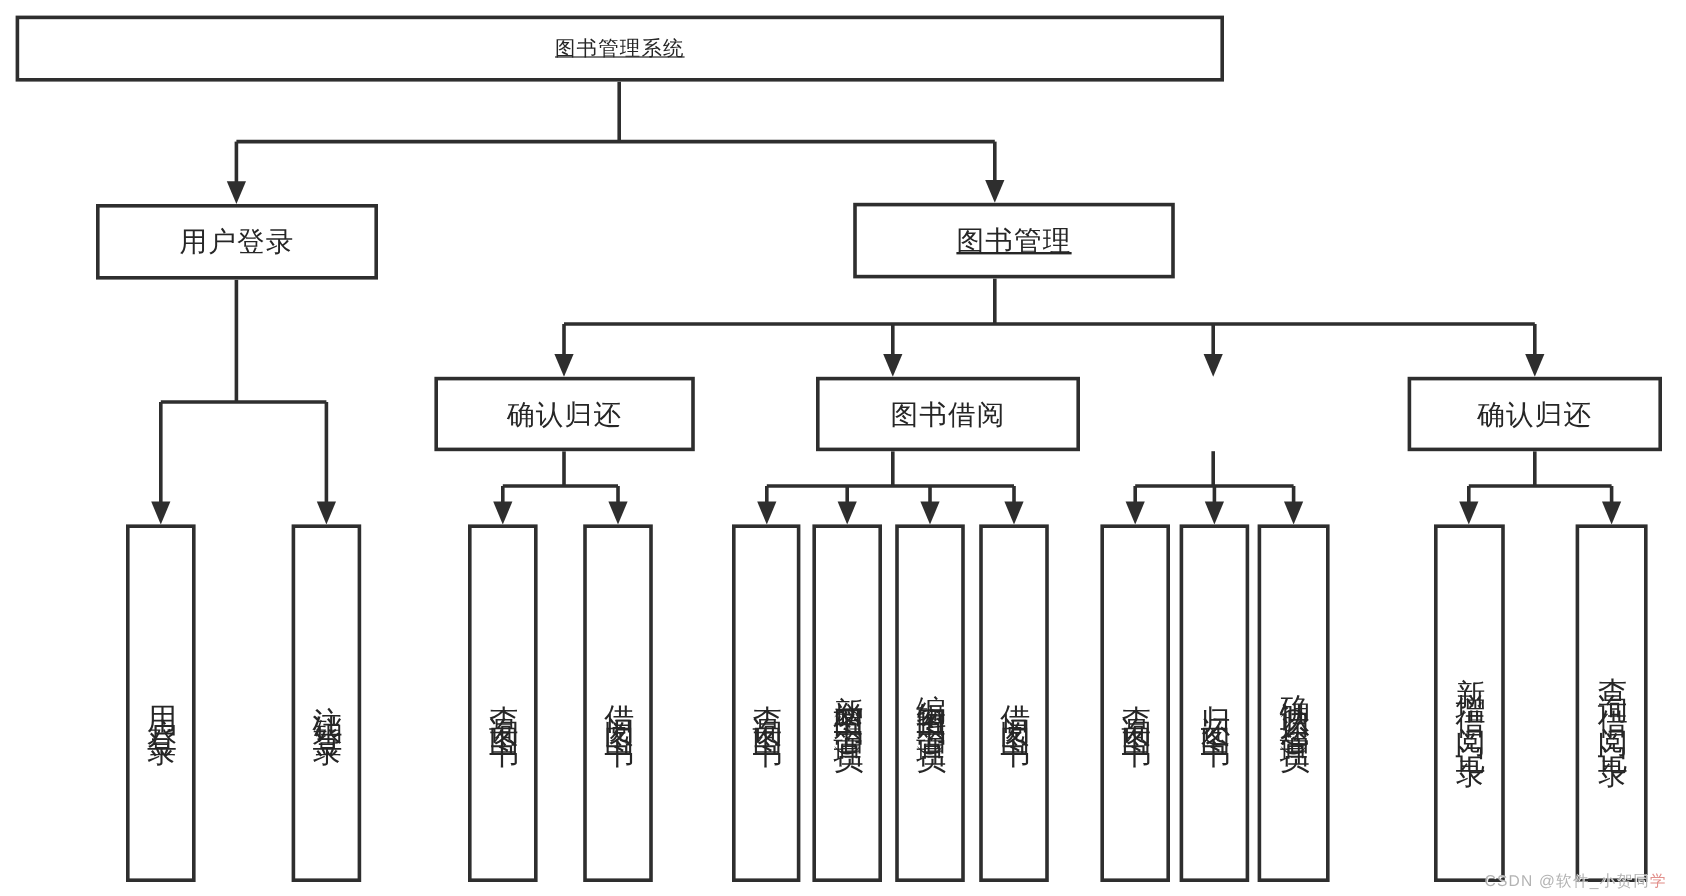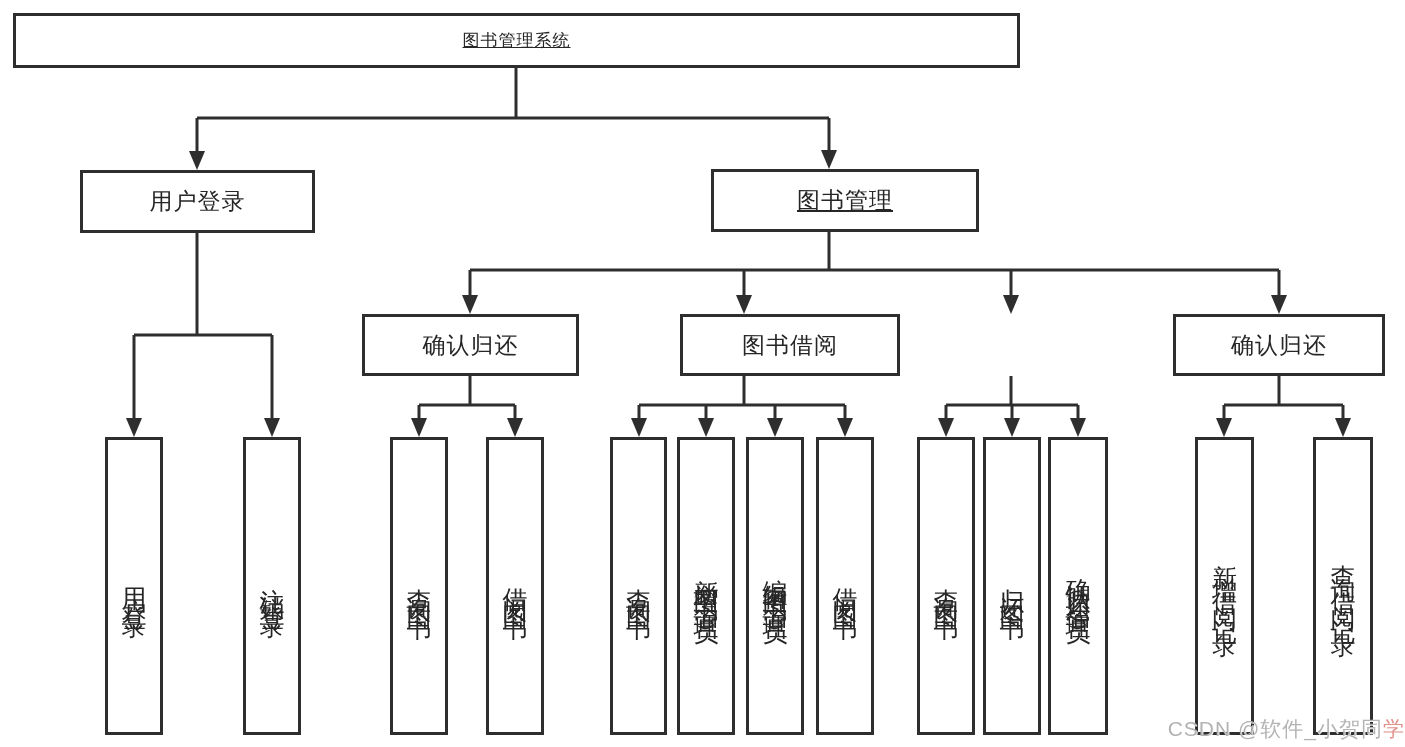--- a/index.html
+++ b/index.html
@@ -23,22 +23,22 @@
     writing-mode:vertical-rl; text-orientation:mixed;
     font-size:25px; color:#262626; line-height:1;
   }
   .v4 span {letter-spacing:9px;}
   .v6 span {letter-spacing:14px;}
   .v9 span {letter-spacing:6px;}
   svg.wires {position:absolute; left:0; top:0; pointer-events:none;}
   svg.wires line {stroke:#2e2e2e; stroke-width:3;}
   svg.wires polygon {fill:#2e2e2e;}
   .watermark {
-    position:absolute; right:0; bottom:4px;
-    font-size:21px; letter-spacing:1px; color:#b3b3b3;
+    position:absolute; right:16px; bottom:4px;
+    font-size:13px; letter-spacing:1px; color:#b3b3b3;
     text-shadow:1px 1px 0 rgba(255,255,255,0.9);
     white-space:nowrap;
   }
   .watermark .wm-accent {color:#e2908c;}
 </style>
 </head>
 <body>
 
 <div class="stage">
 

